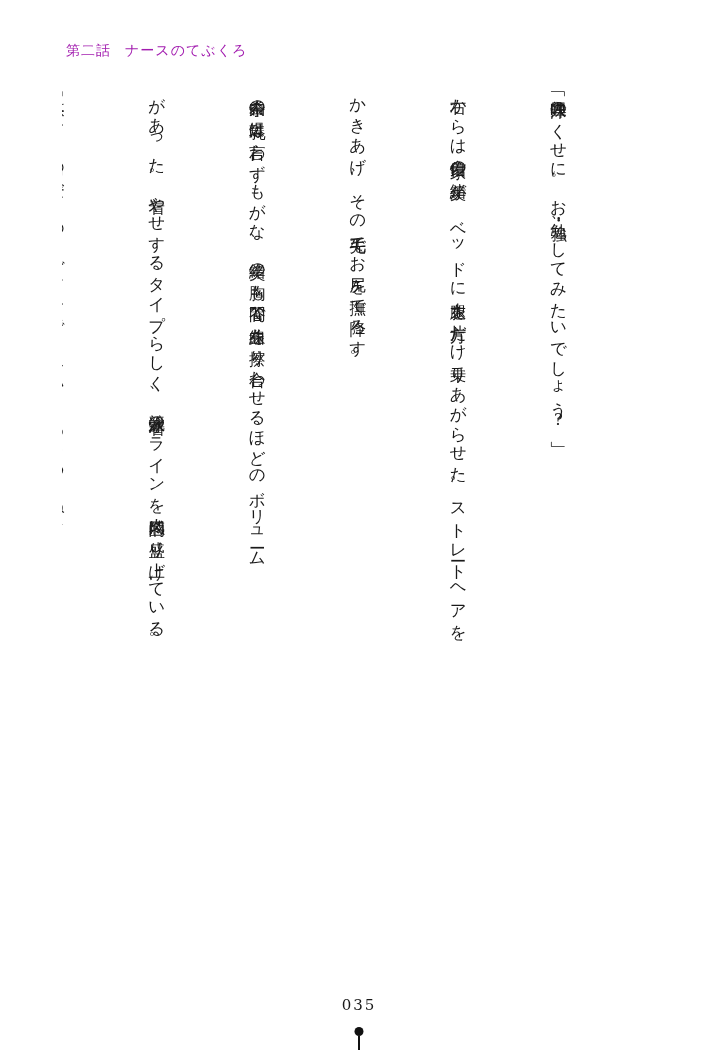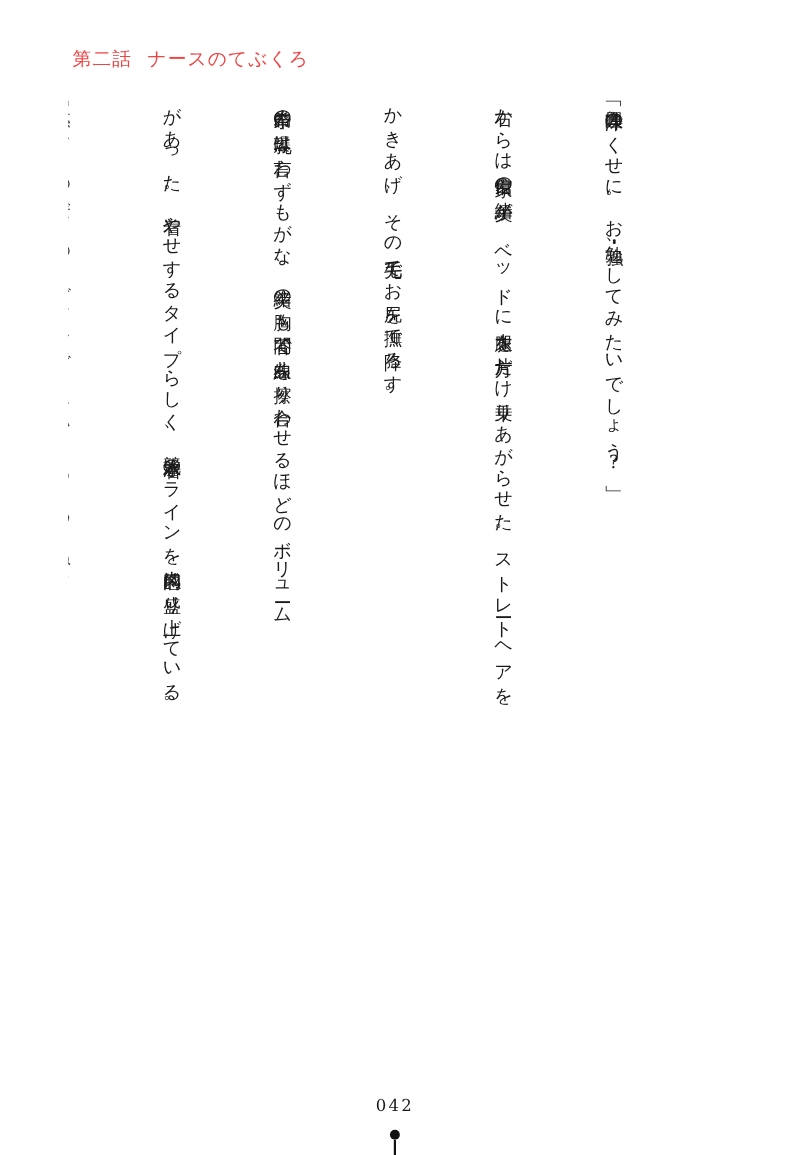--- a/index.html
+++ b/index.html
@@ -20,23 +20,23 @@
     position: absolute;
     inset: 0;
     background: #ffffff;
   }
 
   
   .running-head {
     position: absolute;
     top: 42px;
     left: 66px;
-    font-size: 17px;
+    font-size: 14px;
     letter-spacing: 1px;
-    color: #ef4444;
+    color: #a21caf;
     white-space: nowrap;
     font-family: Liberation Serif, serif;
   }
   .running-head .chapter-no {
     margin-right: 14px;
   }
 
   
   .body-text {
     position: absolute;
@@ -117,17 +117,17 @@
     
     
     
     
     
     
     
     
   </div>
 
-  <div class="folio">042</div>
+  <div class="folio">035</div>
   <div class="folio-mark"></div>
   <div class="folio-rule"></div>
 
 </div>
 
 </body></html>

